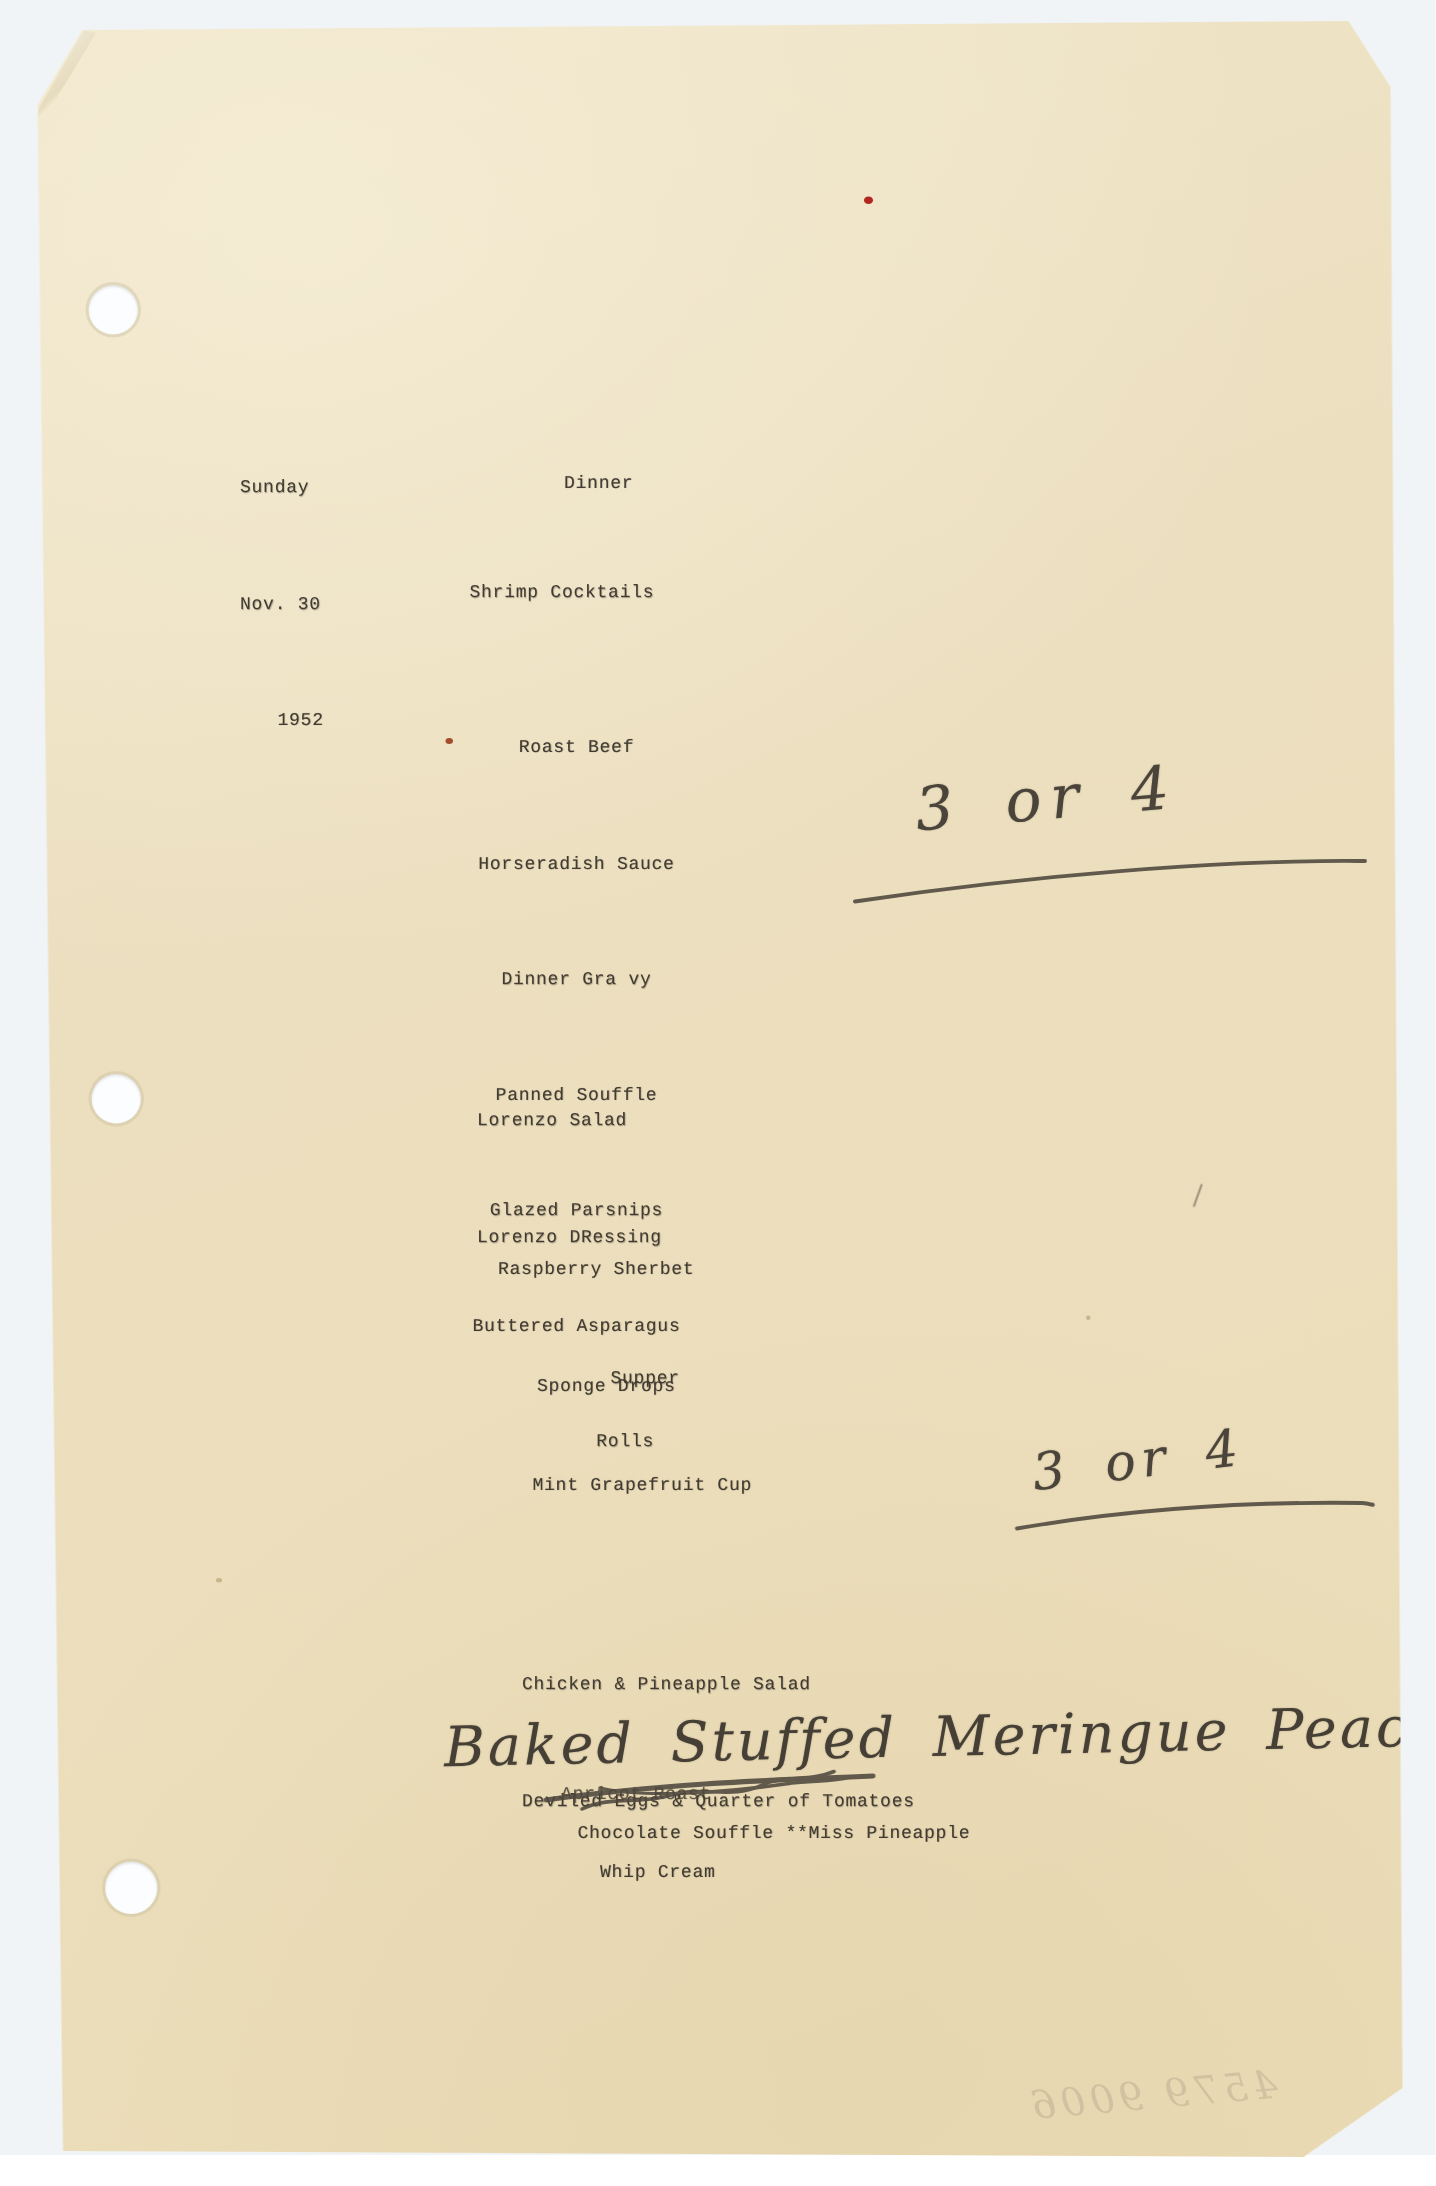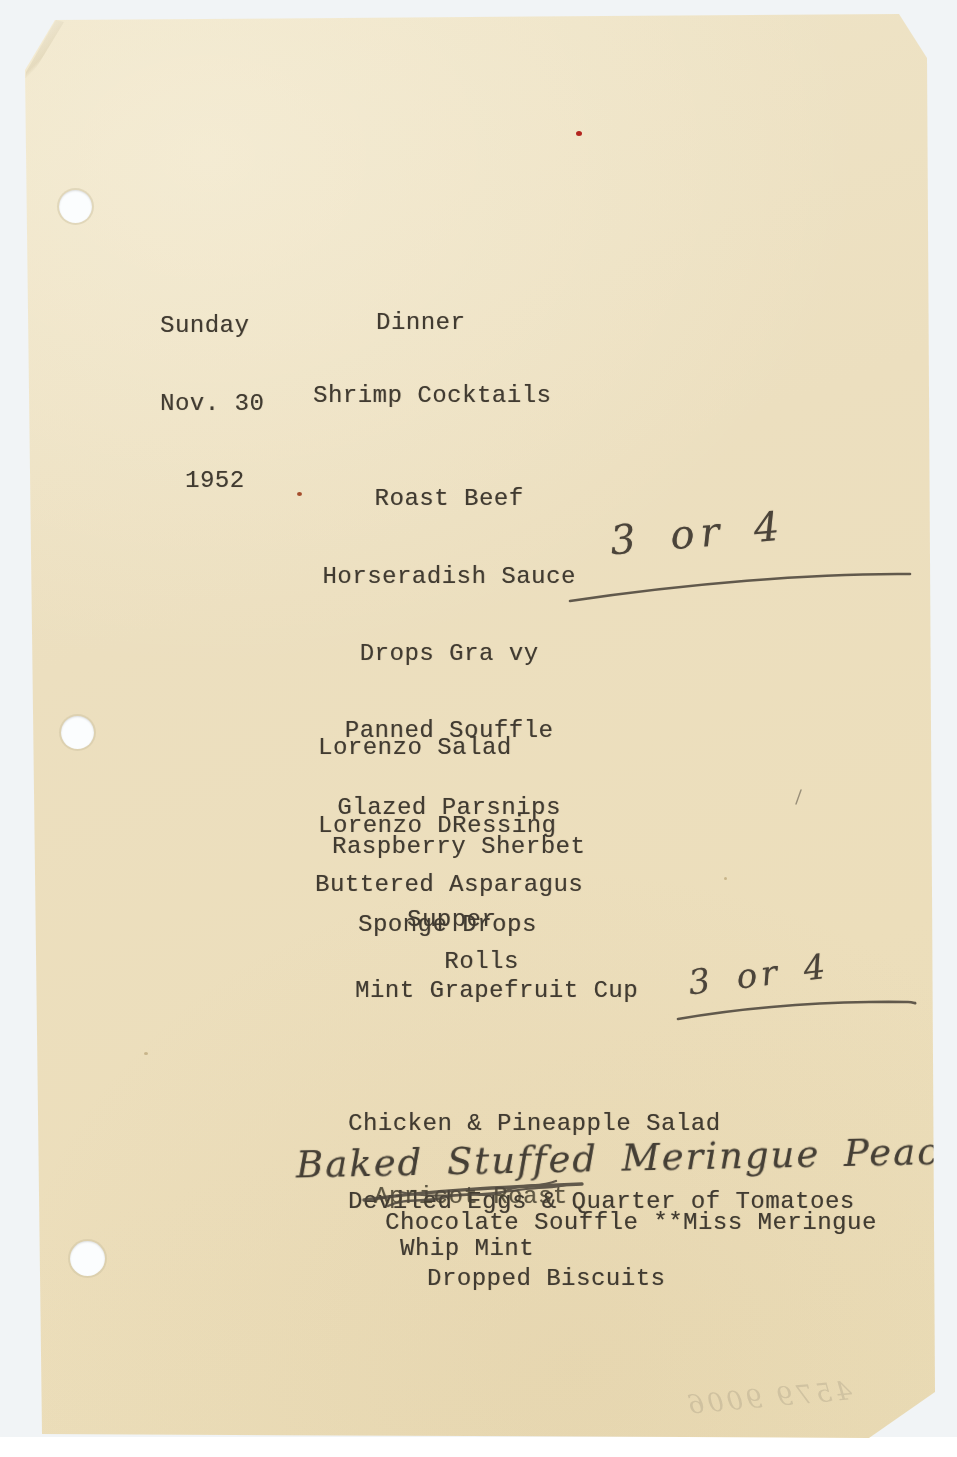--- a/index.html
+++ b/index.html
@@ -21,21 +21,21 @@
     position:absolute;left:0;top:4px;width:46px;height:62px;
     background:linear-gradient(135deg,rgba(255,255,255,.5),rgba(190,175,135,.25) 55%,rgba(190,175,135,0) 60%);
     clip-path:polygon(32px 4px,2px 56px,0 72px,40px 6px);
   }
   .hole{
     position:absolute;width:33px;height:33px;border-radius:50%;
     background:#fbfdfe;
     box-shadow:0 0 0 2px rgba(205,193,160,.45), inset 0 1px 2px rgba(0,0,0,.12);
   }
   .typed{
-    position:absolute;color:#413b31;font-size:24px;line-height:25.7px;
+    position:absolute;color:#413b31;font-size:12px;line-height:25.7px;
     letter-spacing:.5px;white-space:pre;
     text-shadow:.4px .4px .7px rgba(65,58,48,.45);
   }
   .typed .indent65{margin-left:65px;}
   .typed .indent26{margin-left:26px;}
   .typed .indent79{margin-left:79px;}
   .typed .indent25{margin-left:25px;}
   .hand{
     position:absolute;color:#4b443a;
     font-family:"DejaVu Serif",serif;font-style:italic;
@@ -78,21 +78,21 @@
     <div>Nov. 30</div>
     <div class="indent25">1952</div>
   </div>
 
   <div class="typed" style="left:352px;top:298px;">Dinner</div>
   <div class="typed" style="left:289px;top:371px;">Shrimp Cocktails</div>
 
   <div class="typed" style="left:291px;top:423px;text-align:center;">
     <div>Roast Beef</div>
     <div>Horseradish Sauce</div>
-    <div>Drops Gra vy</div>
+    <div>Dinner Gra vy</div>
     <div>Panned Souffle</div>
     <div>Glazed Parsnips</div>
     <div>Buttered Asparagus</div>
     <div class="indent65">Rolls</div>
   </div>
 
   <div class="hand hand-3or4-dinner">3 or 4</div>
 
   <div class="typed" style="left:294px;top:672px;">
     <div>Lorenzo Salad</div>
@@ -104,29 +104,28 @@
     <div class="indent26">Sponge Drops</div>
   </div>
 
   <div class="typed" style="left:383px;top:895px;">Supper</div>
   <div class="typed" style="left:331px;top:966px;">Mint Grapefruit Cup</div>
   <div class="hand hand-3or4-supper">3 or 4</div>
 
   <div class="typed" style="left:324px;top:1048px;">
     <div>Chicken &amp; Pineapple Salad</div>
     <div>Deviled Eggs &amp; Quarter of Tomatoes</div>
-    <div class="indent79">Dropped Biscuits</div>
   </div>
 
   <div class="hand hand-dessert">Baked Stuffed Meringue Peaches</div>
 
   <div class="typed struck" style="left:350px;top:1172px;">Apricot Roast</div>
 
-  <div class="typed" style="left:361px;top:1198px;">Chocolate Souffle **Miss Meringue</div>
-  <div class="typed" style="left:376px;top:1224px;">Whip Mint</div>
+  <div class="typed" style="left:361px;top:1198px;">Chocolate Souffle **Miss Pineapple</div>
+  <div class="typed" style="left:376px;top:1224px;">Whip Cream</div>
 
   <svg class="pencil-marks" width="914" height="1428" viewBox="0 0 914 1428">
     <g fill="none" stroke="#4e473d" stroke-linecap="round" opacity="0.88">
       <path d="M546,589 C660,572 790,561 886,562" stroke-width="2.6"></path>
       <path d="M772,792 l5,-14" stroke-width="1.4" opacity="0.6"></path>
       <path d="M654,1007 C730,994 810,989 884,990 c5,0 8,2 7,1" stroke-width="2.6"></path>
       <path d="M340,1188 C410,1178 480,1175 558,1172" stroke-width="3.4"></path>
       <path d="M364,1194 c18,-9 40,-3 58,-9 c22,-7 42,3 62,-7 c14,-7 32,-2 48,-9" stroke-width="2.4"></path>
       <path d="M376,1180 c30,7 84,3 126,-3 c16,-2 30,-1 40,-4" stroke-width="2.2"></path>
     </g>

